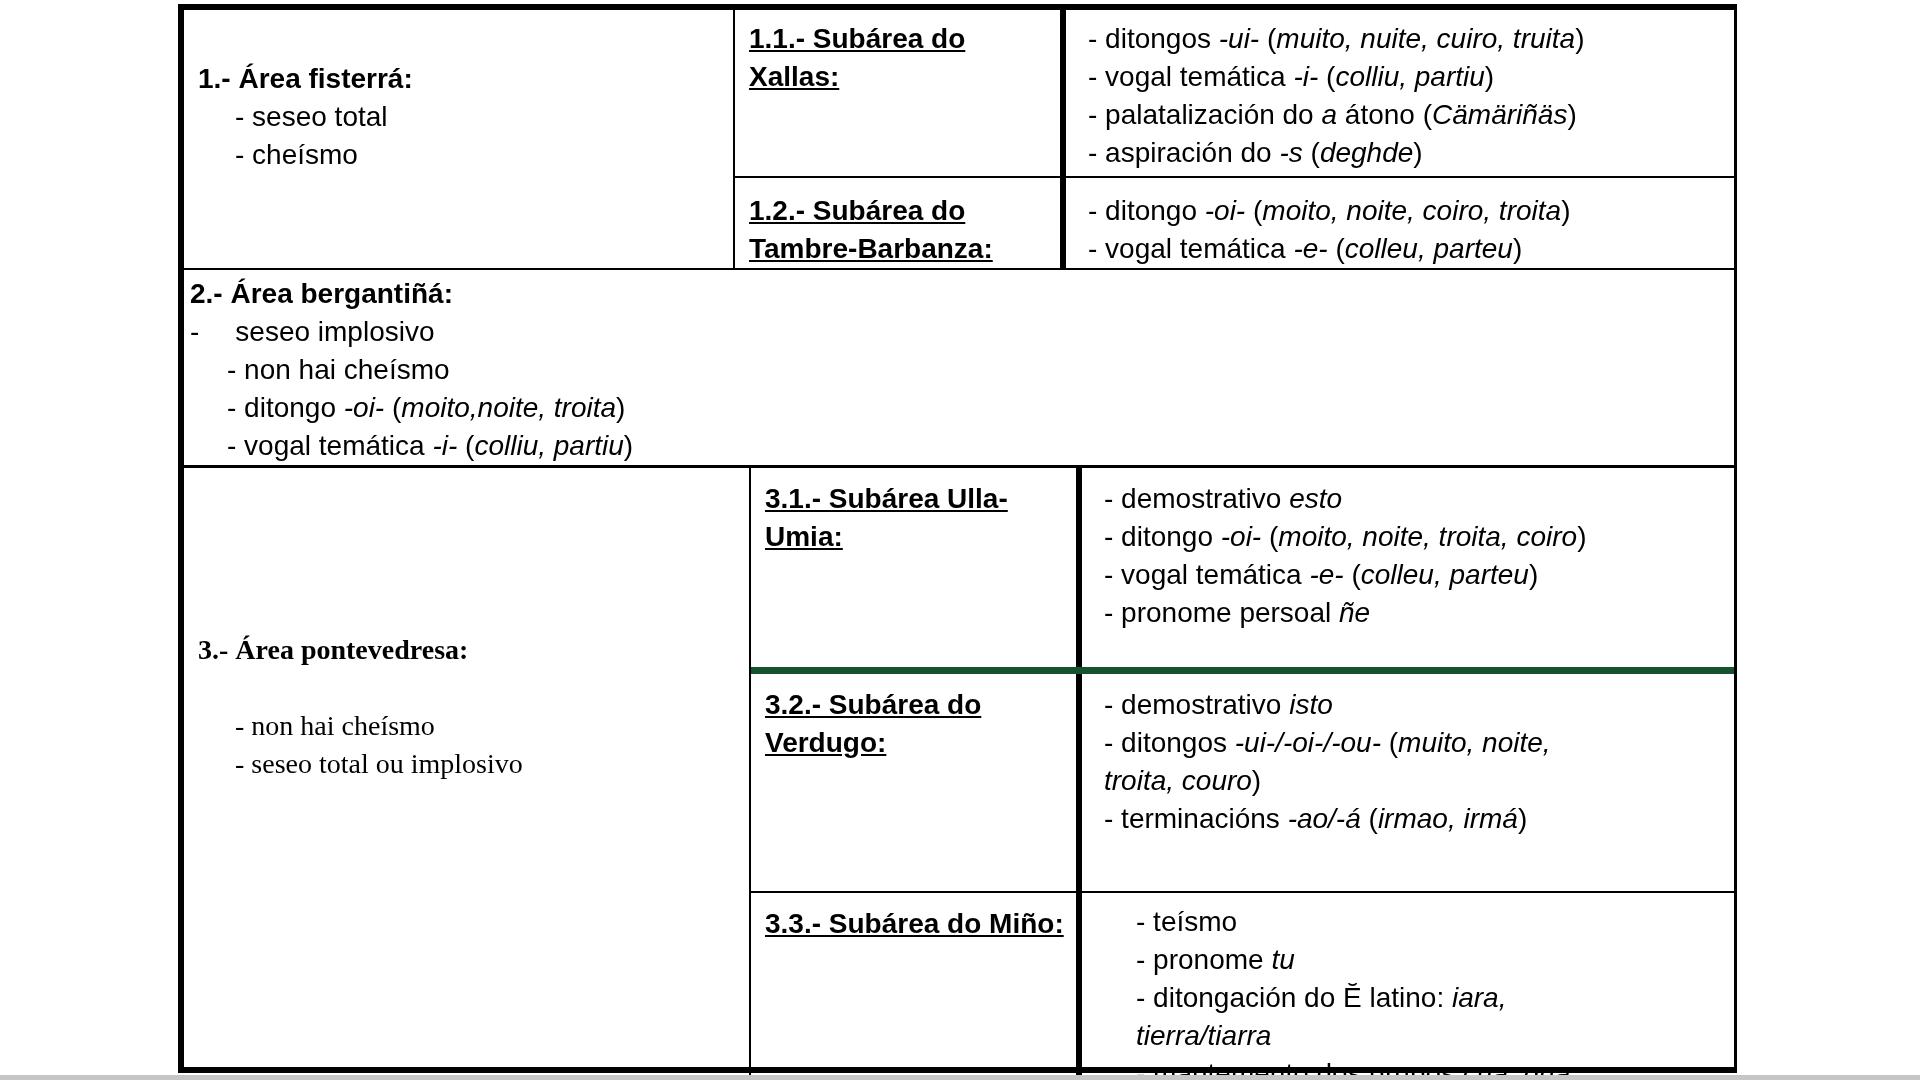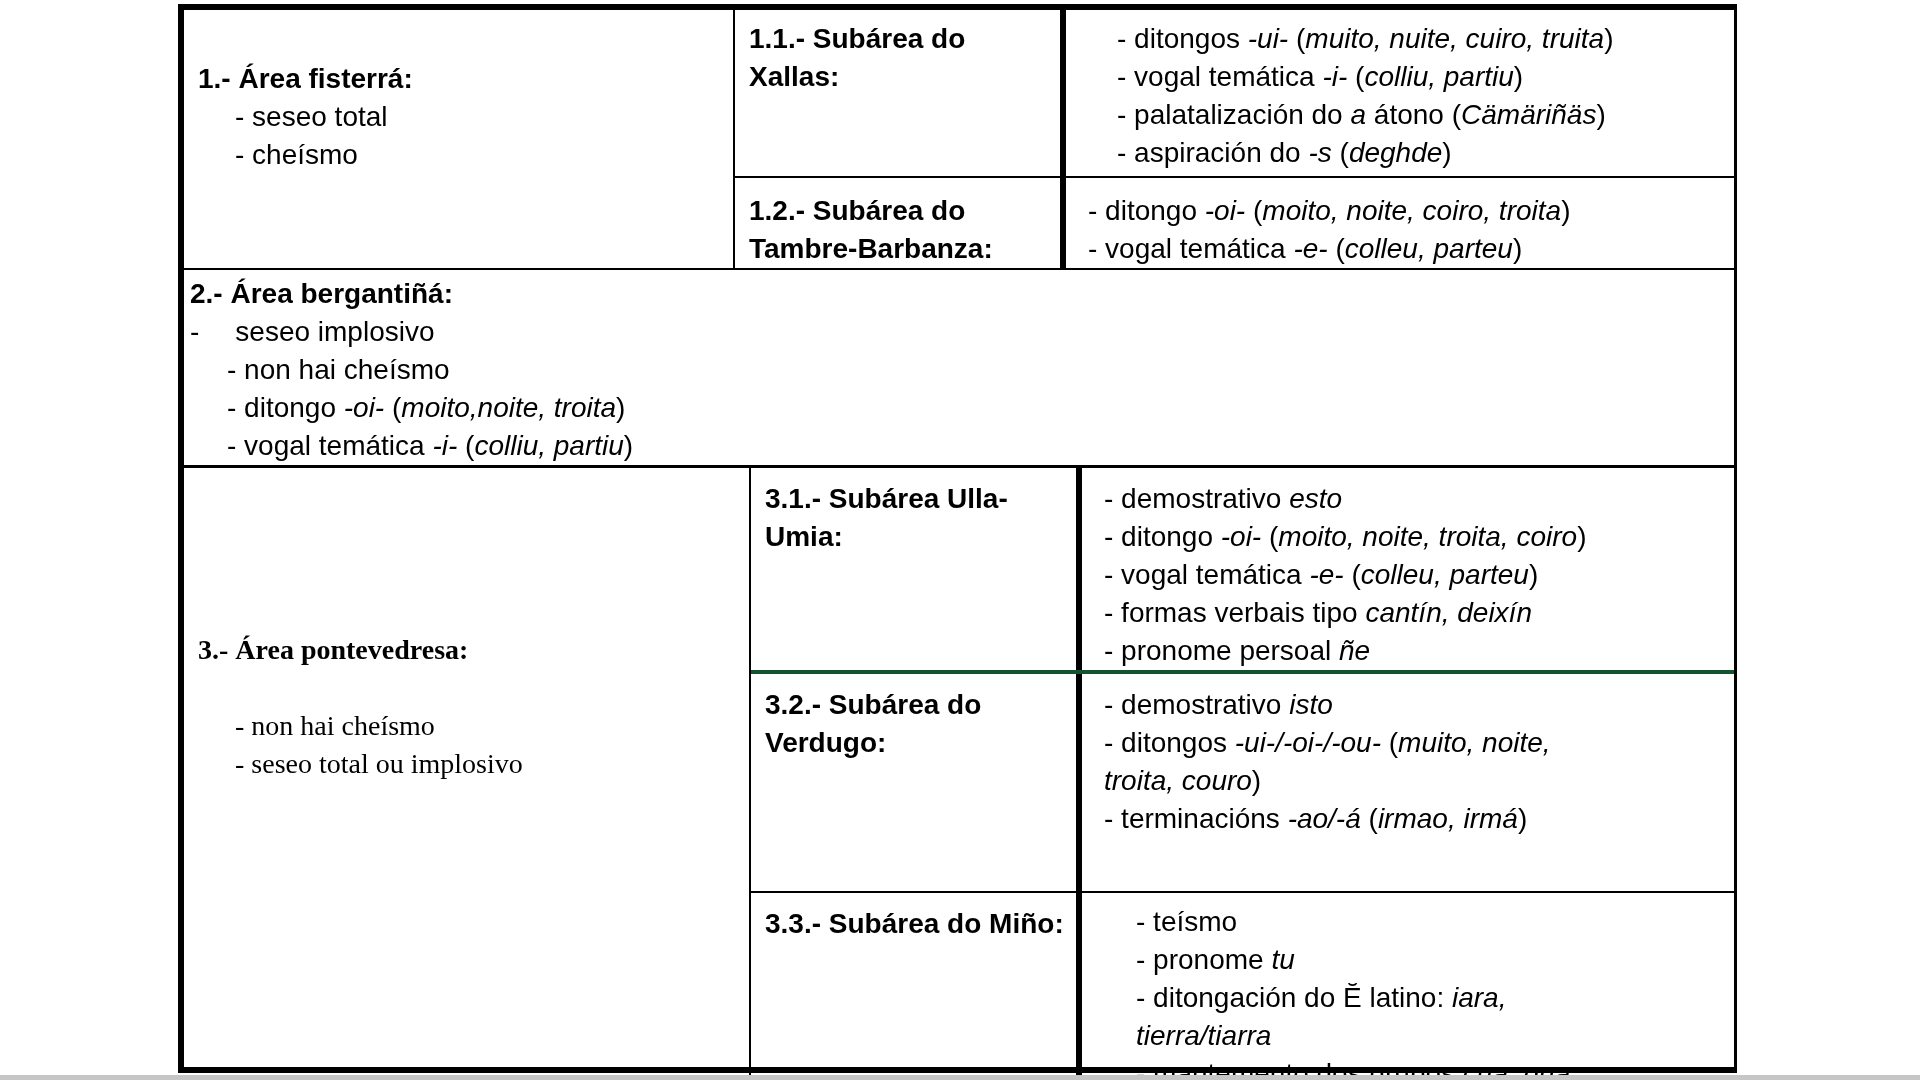--- a/index.html
+++ b/index.html
@@ -27,38 +27,38 @@
   .sectionA{height:278px;display:flex;flex-direction:row;}
   .sectionB{height:198px;box-sizing:border-box;border-top:2px solid #000;}
   .sectionC{flex:1;box-sizing:border-box;border-top:3px solid #000;display:flex;flex-direction:row;}
   .col1{width:527px;box-sizing:content-box;border-right:2px solid #000;flex:none;}
   .rightblock{flex:1;display:flex;flex-direction:column;min-width:0;}
   .subrow{display:flex;flex-direction:row;box-sizing:border-box;min-height:0;}
   .subrow .head{width:331px;flex:none;border-right:6px solid #000;box-sizing:border-box;}
   .subrow .body{flex:1;min-width:0;}
   .r11{height:168px;border-bottom:2px solid #000;}
   .r12{flex:1;}
-  .r31{height:206px;border-bottom:4px solid #14532d;}
+  .r31{height:206px;border-bottom:7px solid #14532d;}
   .r32{height:219px;border-bottom:2px solid #000;}
   .r33{flex:1;gap:32px;}
   .cell-pad-A1{padding:50px 8px 0 14px;}
   .cell-pad-head11{padding:10px 10px 0 14px;}
-  .cell-pad-body11{padding:10px 6px 0 22px;margin-left:29px;}
+  .cell-pad-body11{padding:10px 6px 0 22px;}
   .cell-pad-head12{padding:14px 10px 0 14px;}
   .cell-pad-body12{padding:14px 6px 0 22px;}
   .cell-pad-B{padding:5px 8px 0 6px;}
   .cell-pad-C1{padding:163px 24px 0 14px;font-family:Liberation Serif, serif;}
   .cell-pad-head31{padding:12px 10px 0 14px;}
   .cell-pad-body31{padding:12px 6px 0 22px;}
   .cell-pad-head32{padding:12px 10px 0 14px;}
   .cell-pad-body32{padding:12px 6px 0 22px;}
   .cell-pad-head33{padding:12px 10px 0 14px;}
   .cell-pad-body33{padding:10px 6px 0 22px;}
   .area-title{font-weight:700;}
-  .sub-label{font-weight:700;}
+  .sub-label{font-weight:700;text-decoration:underline;}
   .line{white-space:nowrap;}
   .body .line,.head .sub-label{white-space:normal;}
   .ind1{padding-left:37px;}
   .it{font-style:italic;}
   .gap{margin-left:36px;}
   .gap-before-bullets{height:38px;}
   .bottom-strip{
     position:absolute;left:0;bottom:0;width:1920px;height:5px;
     background:#c6c6c6;
   }
@@ -122,21 +122,20 @@
       </div>
       <div class="rightblock">
         <div class="subrow r31">
           <div class="head cell-pad-head31">
             <div class="sub-label">3.1.- Subárea Ulla-Umia:</div>
           </div>
           <div class="body cell-pad-body31">
               <div class="line"><span>- demostrativo </span><span class="it">esto</span></div>
               <div class="line"><span>- ditongo </span><span class="it">-oi-</span><span> (</span><span class="it">moito, noite, troita, coiro</span><span>)</span></div>
               <div class="line"><span>- vogal temática </span><span class="it">-e-</span><span> (</span><span class="it">colleu, parteu</span><span>)</span></div>
-              <div class="line"><span>- formas verbais tipo </span><span class="it">cantín, deixín</span></div>
               <div class="line"><span>- pronome persoal </span><span class="it">ñe</span></div>
             </div>
         </div>
         <div class="subrow r32">
           <div class="head cell-pad-head32">
             <div class="sub-label">3.2.- Subárea do Verdugo:</div>
           </div>
           <div class="body cell-pad-body32">
               <div class="line"><span>- demostrativo </span><span class="it">isto</span></div>
               <div class="line"><span>- ditongos </span><span class="it">-ui-/-oi-/-ou-</span><span> (</span><span class="it">muito, noite,</span></div>

